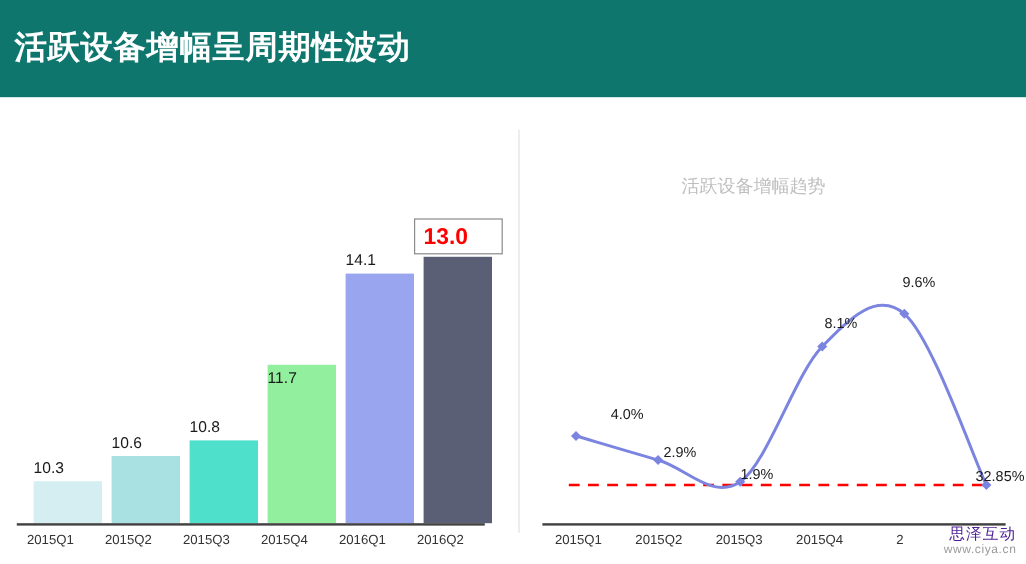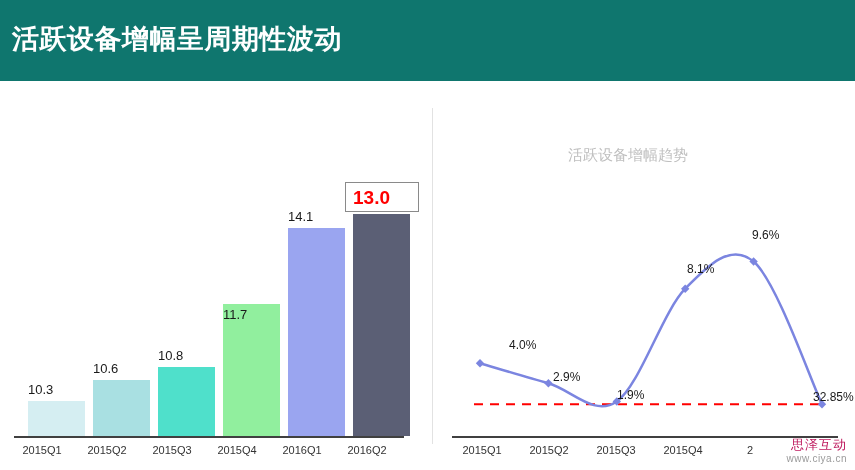--- a/index.html
+++ b/index.html
@@ -158,21 +158,21 @@
   }
   
   #watermark {
     position: absolute;
     right: 8px;
     bottom: 6px;
     text-align: right;
     line-height: 1.15;
   }
   #watermark .wm-main {
-    color: #be185d;
+    color: #4c1d95;
     font-size: 13px;
     letter-spacing: 1px;
   }
   #watermark .wm-sub {
     color: #9a9a9a;
     font-size: 10px;
     letter-spacing: 0.5px;
   }
 </style>
 </head>

